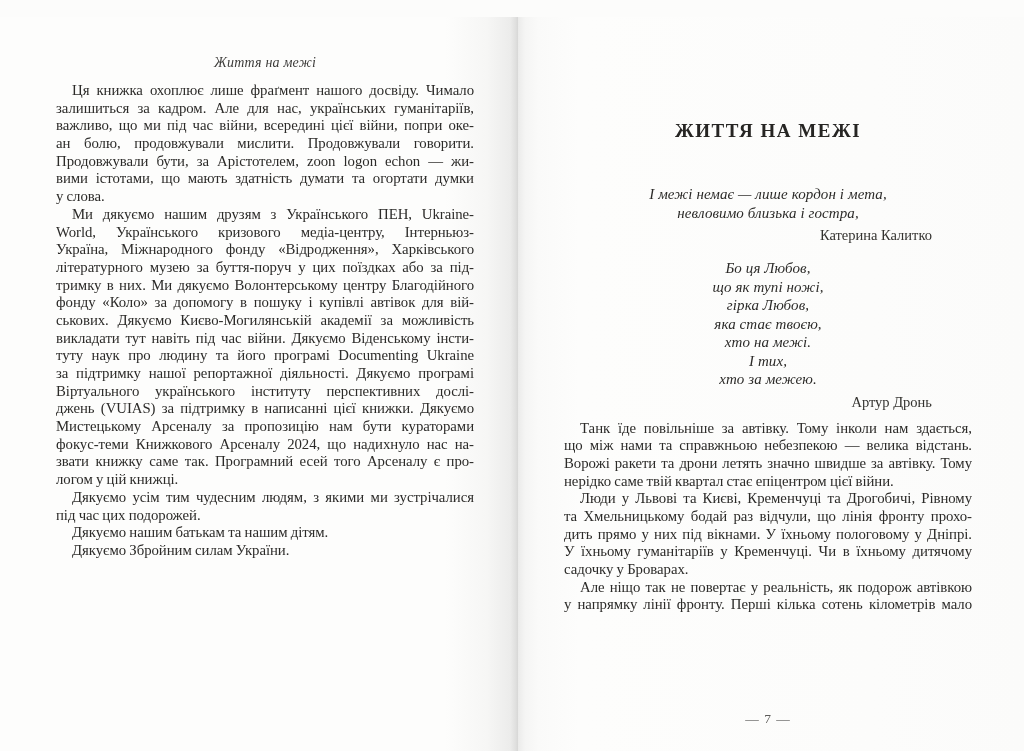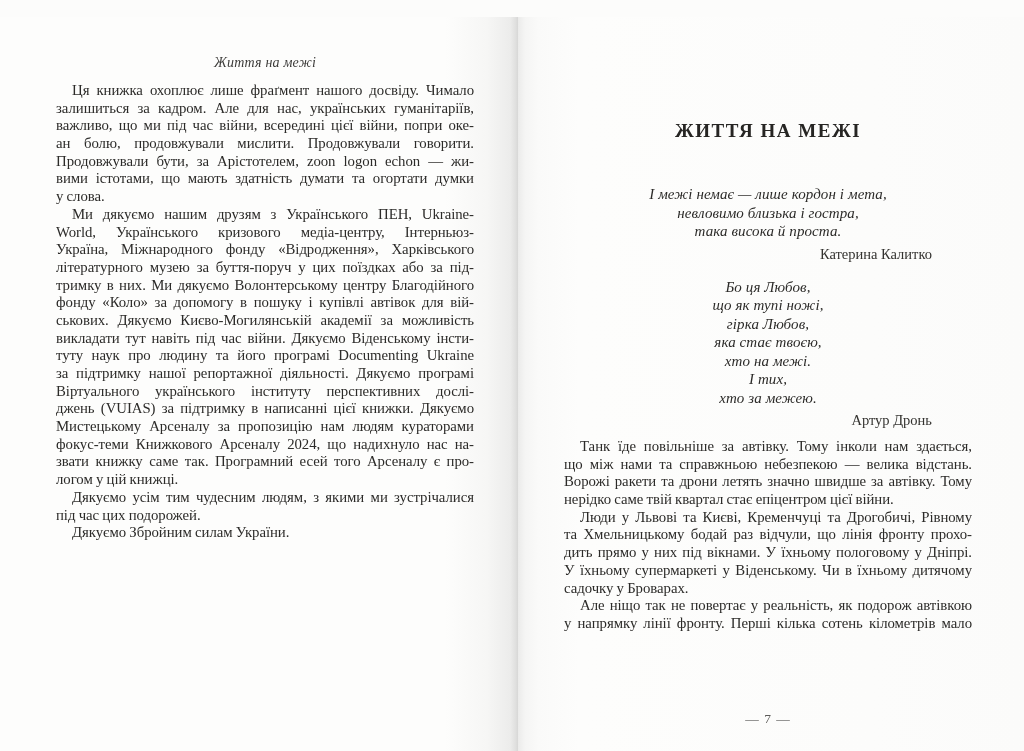--- a/index.html
+++ b/index.html
@@ -77,44 +77,46 @@
             <div class="line">Україна, Міжнародного фонду «Відродження», Харківського</div>
             <div class="line">літературного музею за буття-поруч у цих поїздках або за під-</div>
             <div class="line">тримку в них. Ми дякуємо Волонтерському центру Благодійного</div>
             <div class="line">фонду «Коло» за допомогу в пошуку і купівлі автівок для вій-</div>
             <div class="line">ськових. Дякуємо Києво-Могилянській академії за можливість</div>
             <div class="line">викладати тут навіть під час війни. Дякуємо Віденському інсти-</div>
             <div class="line">туту наук про людину та його програмі Documenting Ukraine</div>
             <div class="line">за підтримку нашої репортажної діяльності. Дякуємо програмі</div>
             <div class="line">Віртуального українського інституту перспективних дослі-</div>
             <div class="line">джень (VUIAS) за підтримку в написанні цієї книжки. Дякуємо</div>
-            <div class="line">Мистецькому Арсеналу за пропозицію нам людям кураторами</div>
+            <div class="line">Мистецькому Арсеналу за пропозицію нам бути кураторами</div>
             <div class="line">фокус-теми Книжкового Арсеналу 2024, що надихнуло нас на-</div>
             <div class="line">звати книжку саме так. Програмний есей того Арсеналу є про-</div>
             <div class="line pend">логом у цій книжці.</div>
           </div>
           <div class="para">
             <div class="line indent">Дякуємо усім тим чудесним людям, з якими ми зустрічалися</div>
             <div class="line pend">під час цих подорожей.</div>
+          </div>
+          <div class="para">
+            <div class="line indent pend">Дякуємо нашим батькам та нашим дітям.</div>
           </div>
           <div class="para">
             <div class="line indent pend">Дякуємо Збройним силам України.</div>
           </div>
         </div>
     </div>
   </section>
 
   <section class="page right">
     <div class="right-content">
       <h1 class="chapter-title">ЖИТТЯ НА МЕЖІ</h1>
       <div id="epigraphs">
           <div class="epigraph">
             <div class="pline">І межі немає — лише кордон і мета,</div>
             <div class="pline">невловимо близька і гостра,</div>
-            <div class="pline">така висока й проста.</div>
             <div class="attribution">Катерина Калитко</div>
           </div>
           <div class="epigraph">
             <div class="pline">Бо ця Любов,</div>
             <div class="pline">що як тупі ножі,</div>
             <div class="pline">гірка Любов,</div>
             <div class="pline">яка стає твоєю,</div>
             <div class="pline">хто на межі.</div>
             <div class="pline">І тих,</div>
             <div class="pline">хто за межею.</div>
@@ -125,21 +127,21 @@
           <div class="para">
             <div class="line indent">Танк їде повільніше за автівку. Тому інколи нам здається,</div>
             <div class="line">що між нами та справжньою небезпекою — велика відстань.</div>
             <div class="line">Ворожі ракети та дрони летять значно швидше за автівку. Тому</div>
             <div class="line pend">нерідко саме твій квартал стає епіцентром цієї війни.</div>
           </div>
           <div class="para">
             <div class="line indent">Люди у Львові та Києві, Кременчуці та Дрогобичі, Рівному</div>
             <div class="line">та Хмельницькому бодай раз відчули, що лінія фронту прохо-</div>
             <div class="line">дить прямо у них під вікнами. У їхньому пологовому у Дніпрі.</div>
-            <div class="line">У їхньому супермаркеті у Віденському. Чи в їхньому дитячому</div>
+            <div class="line">У їхньому гуманітаріїв у Кременчуці. Чи в їхньому дитячому</div>
             <div class="line pend">садочку у Броварах.</div>
           </div>
           <div class="para">
             <div class="line indent">Але ніщо так не повертає у реальність, як подорож автівкою</div>
             <div class="line">у напрямку лінії фронту. Перші кілька сотень кілометрів мало</div>
           </div>
         </div>
     </div>
     <div class="page-number">— 7 —</div>
   </section>

